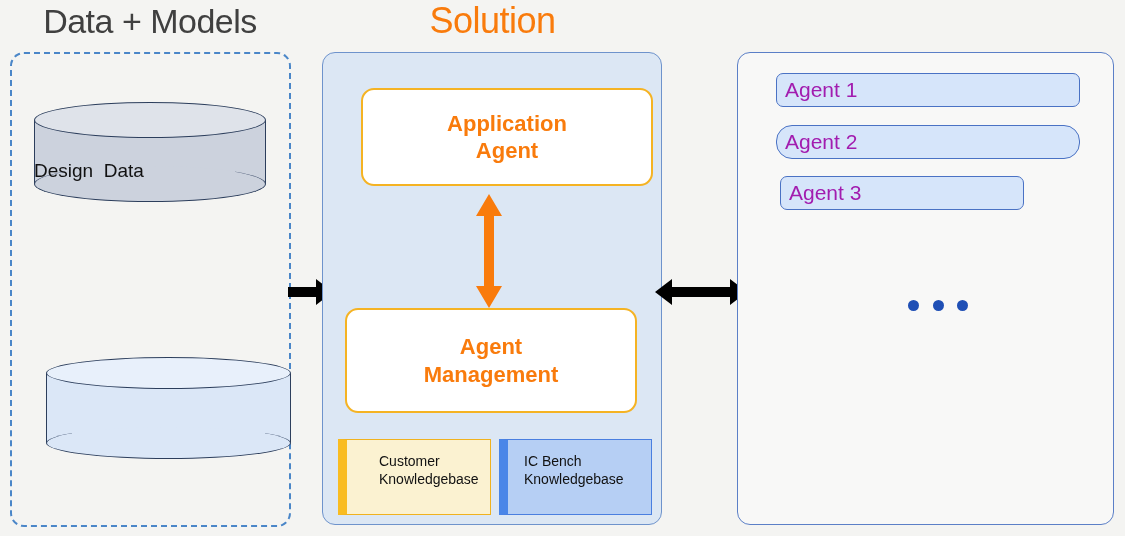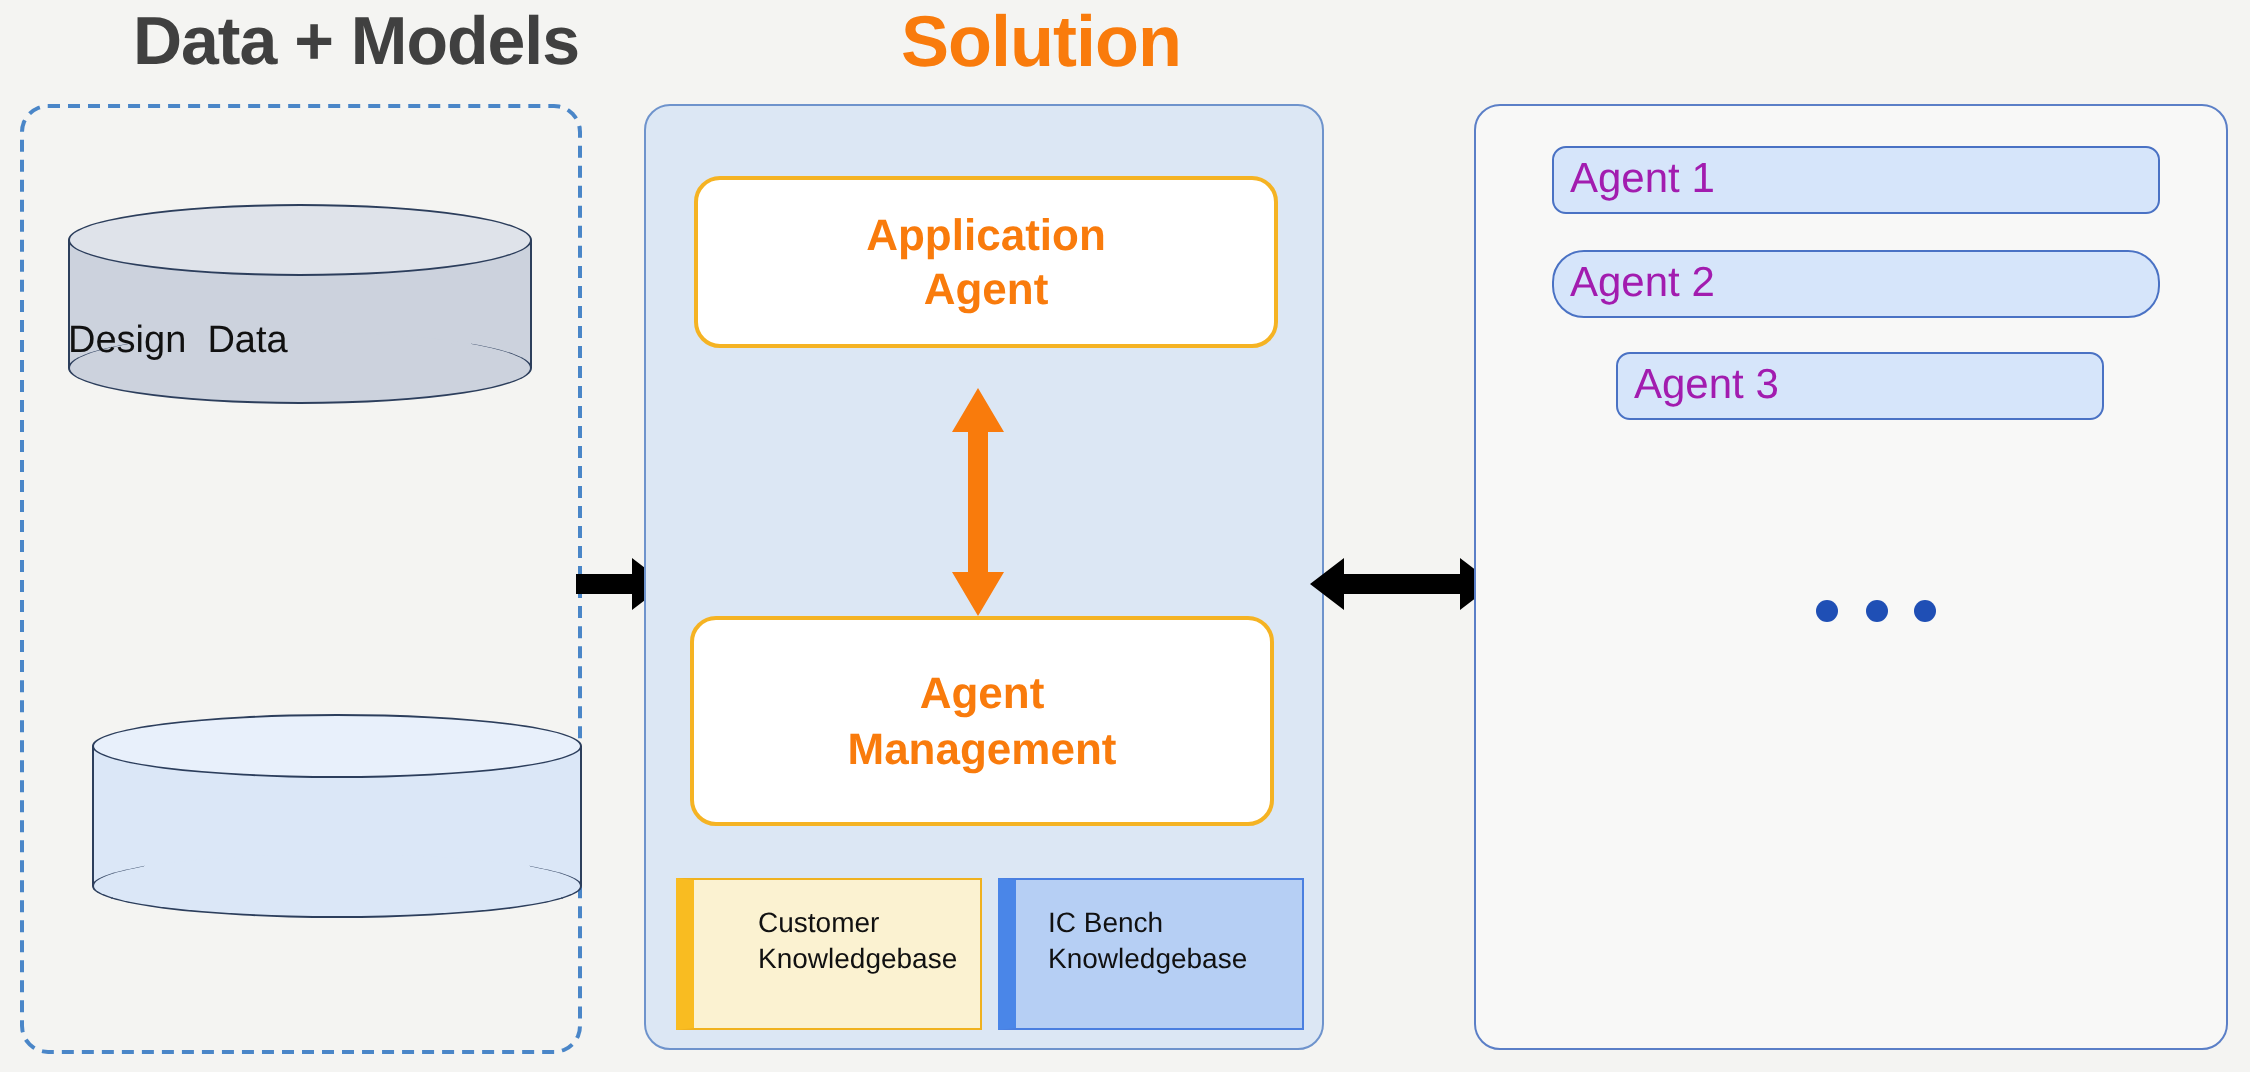--- a/index.html
+++ b/index.html
@@ -14,24 +14,23 @@
     position: relative;
     width: 1125px;
     height: 536px;
     background: #f4f4f2;
     overflow: hidden;
   }
 
   
   .col-title {
     position: absolute;
-    font-weight: bold;
+    font-weight: normal;
     white-space: nowrap;
     letter-spacing: -0.5px;
-    padding-left: 28px;
   }
   #title-data {
     left: 0; top: 2px; width: 300px;
     text-align: center;
     font-size: 34px;
     color: #404040;
   }
   #title-solution {
     left: 325px; top: 0px; width: 335px;
     text-align: center;
@@ -129,21 +128,21 @@
     display: flex;
     align-items: center;
     justify-content: center;
     text-align: center;
     font-weight: bold;
     font-size: 22px;
     line-height: 1.25;
     color: #f97b0c;
     white-space: pre-line;
   }
-  #box-application { left: 347px; top: 88px; width: 292px; height: 86px; }
+  #box-application { left: 361px; top: 88px; width: 292px; height: 98px; }
   #box-management  { left: 345px; top: 308px; width: 292px; height: 105px; }
 
   
   #arrow-vert {
     position: absolute;
     left: 470px; top: 194px; width: 38px; height: 114px;
   }
 
   
   .kb {
@@ -178,21 +177,21 @@
     border-radius: 7px;
     color: #a21caf;
     font-size: 21px;
     display: flex;
     align-items: center;
     padding-left: 8px;
     height: 34px;
   }
   #agent-1 { left: 776px; top: 73px; width: 304px; }
   #agent-2 { left: 776px; top: 125px; width: 304px; border-radius: 16px; }
-  #agent-3 { left: 780px; top: 176px; width: 244px; margin-left: 28px; }
+  #agent-3 { left: 780px; top: 176px; width: 244px; }
   #agent-n { left: 780px; top: 373px; width: 304px; }
 
   #agent-ellipsis {
     position: absolute;
     left: 908px; top: 296px; width: 60px; height: 18px;
     display: flex;
     align-items: center;
     justify-content: space-between;
   }
   #agent-ellipsis .dot {

